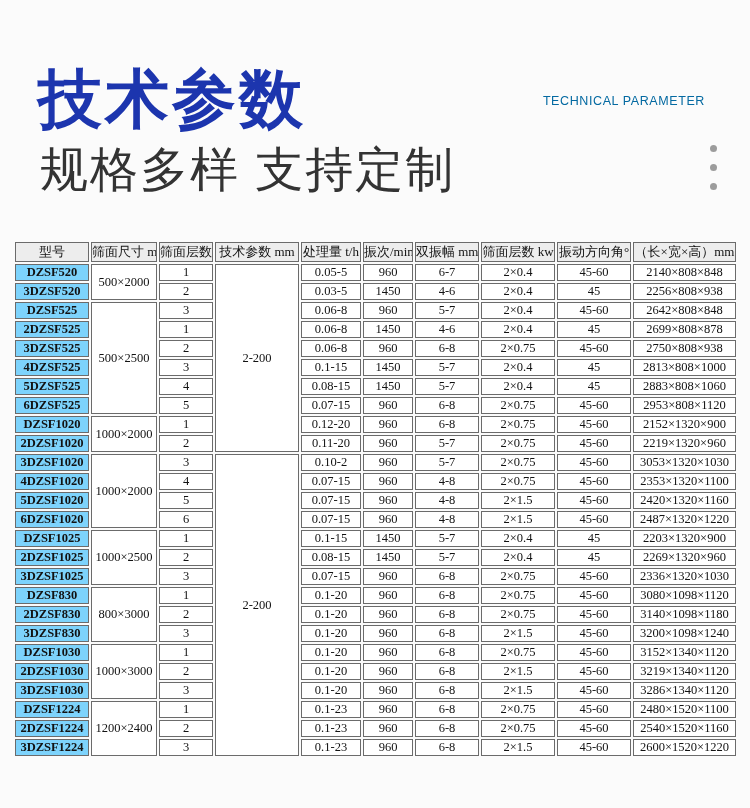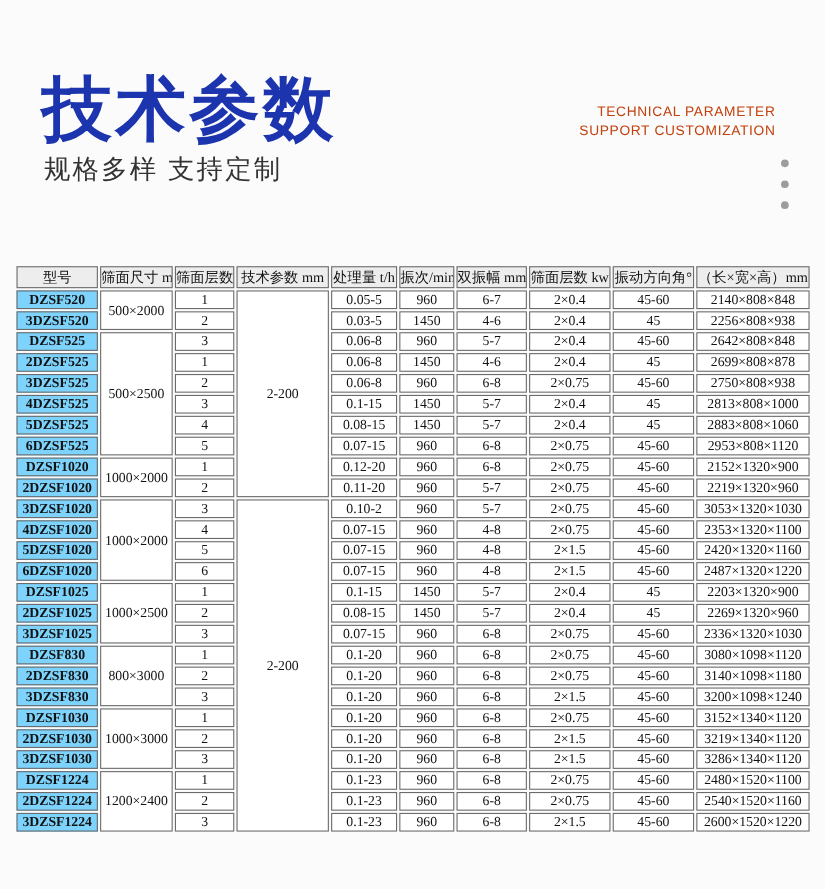--- a/index.html
+++ b/index.html
@@ -11,25 +11,25 @@
     font-family:"Liberation Sans", sans-serif;
     overflow:hidden;
   }
   .page-title {
     position:absolute; left:38px; top:56px;
     font-size:64px; font-weight:bold; letter-spacing:3px;
     color:#1c35ae;
   }
   .page-subtitle {
     position:absolute; left:40px; top:138px;
-    font-size:24px; color:#333; letter-spacing:2px;
+    font-size:48px; color:#333; letter-spacing:2px;
   }
   .en-caption {
     position:absolute; right:45px; top:92px;
-    text-align:right; color:#c2410c;
+    text-align:center; color:#0369a1;
     font-size:12.5px; line-height:18px; letter-spacing:0.6px;
   }
   .dots {
     position:absolute; right:33px; top:145px;
     display:flex; flex-direction:column; gap:12px;
   }
   .dot { width:7px; height:7px; border-radius:50%; background:#9c9c9c; }
 
   table.spec-table {
     position:absolute; left:13px; top:240px;
@@ -53,21 +53,20 @@
   }
   .spec-table td.model-cell { background:#7dd3fc; font-weight:bold; }
 </style>
 </head>
 <body>
 
 <div class="page-title">技术参数</div>
 
 <div class="en-caption">
   <div>TECHNICAL PARAMETER</div>
-  <div>SUPPORT CUSTOMIZATION</div>
 </div>
 
 <div class="page-subtitle">规格多样 支持定制</div>
 
 <div class="dots">
   <div class="dot"></div>
   <div class="dot"></div>
   <div class="dot"></div>
 </div>
 

